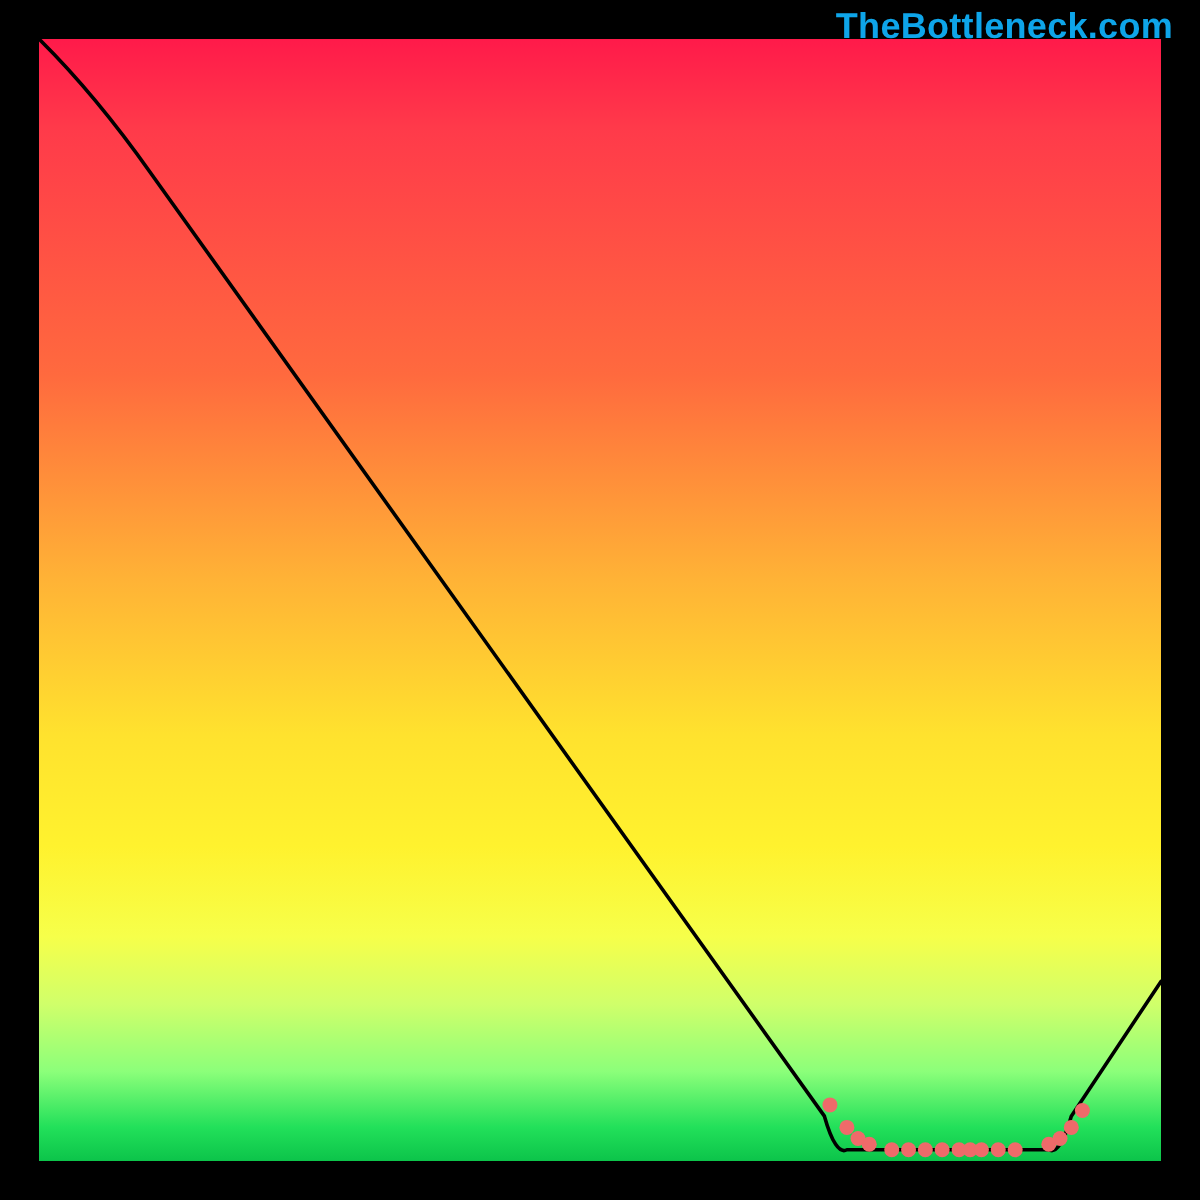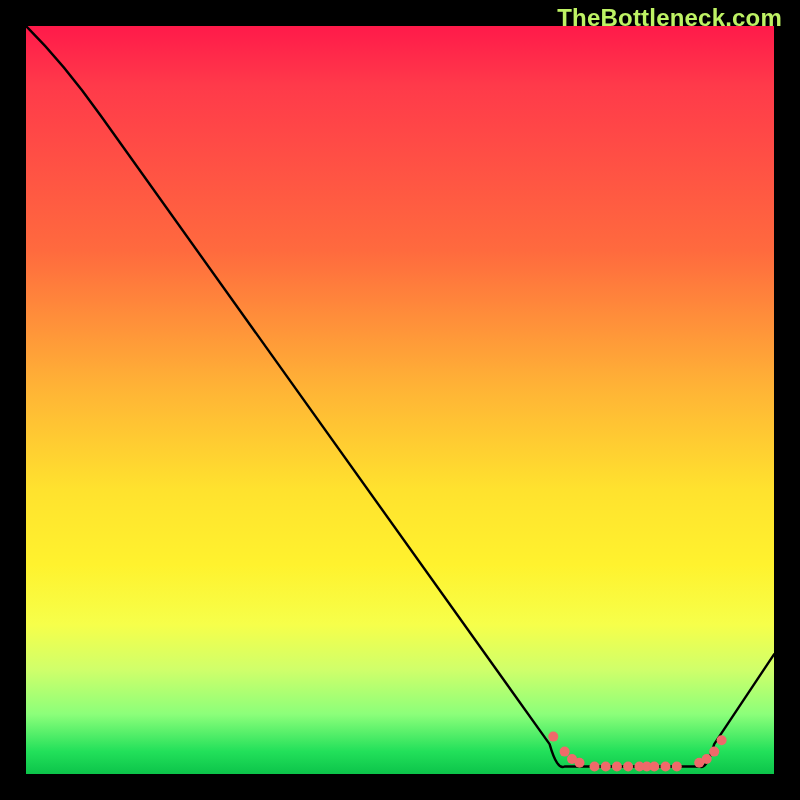--- a/index.html
+++ b/index.html
@@ -16,21 +16,21 @@
     width: 800px;
     height: 800px;
     background: #000;
   }
   .watermark {
     position: absolute;
     top: 4px;
     right: 18px;
     font-size: 24px;
     font-weight: bold;
-    color: #bef264;
+    color: #0ea5e9;
     letter-spacing: 0.2px;
     z-index: 5;
   }
   .plot-area {
     position: absolute;
     left: 26px;
     top: 26px;
     width: 748px;
     height: 748px;
     

